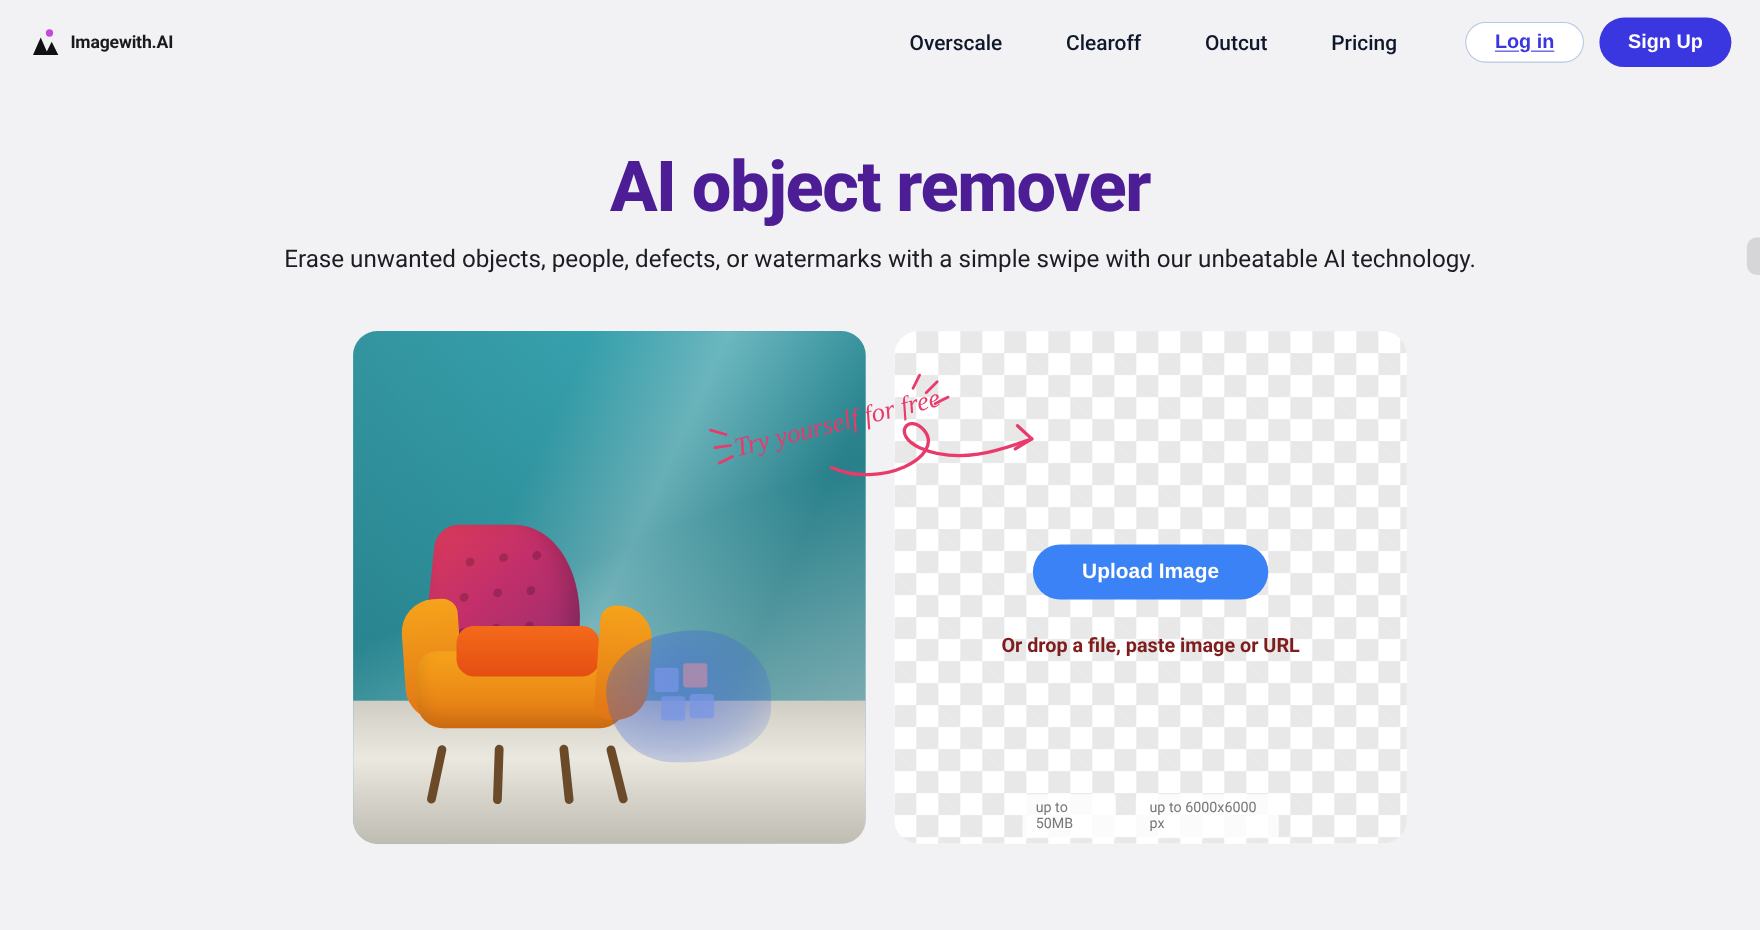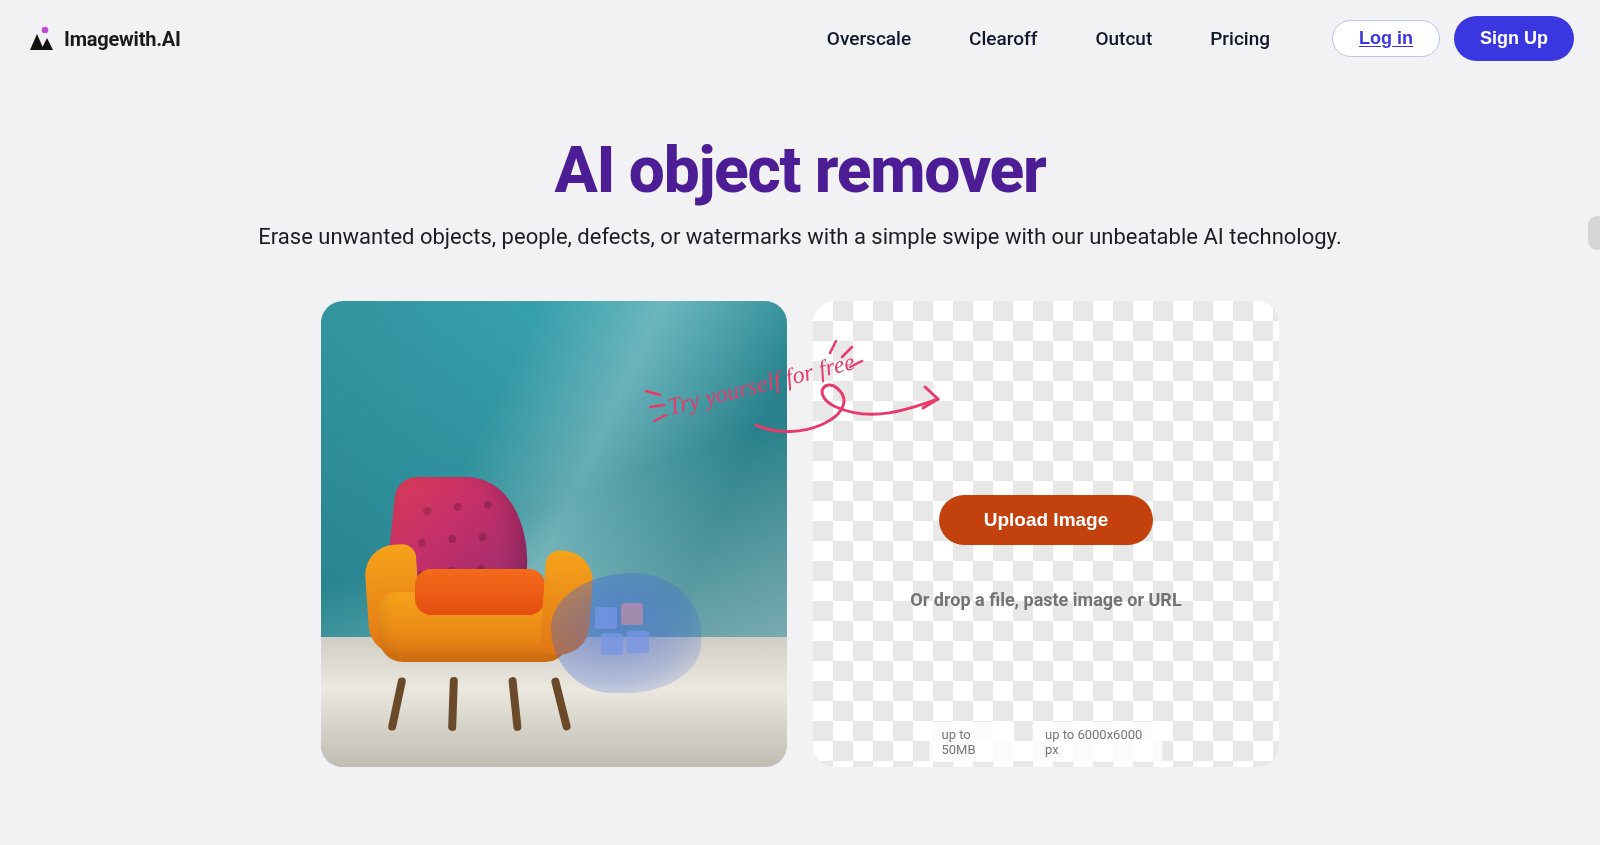--- a/index.html
+++ b/index.html
@@ -1,21 +1,21 @@
 <!DOCTYPE html>
 <html><head>
 <meta charset="utf-8">
 <style>
 * { margin:0; padding:0; box-sizing:border-box; }
 body { font-family:-apple-system,BlinkMacSystemFont,"Segoe UI",Roboto,Helvetica,Arial,sans-serif; background:#f2f2f4; width:1600px; height:845px; overflow:hidden; color:#1a1a1a; }
 .header { display:flex; align-items:center; justify-content:space-between; padding:16px 26px 16px 26px; }
 .logo-wrap { display:flex; align-items:center; gap:10px; }
 .logo-icon { width:28px; height:26px; position:relative; }
 .logo-icon svg { width:100%; height:100%; }
-.logo-text { font-size:20px; font-weight:700; letter-spacing:-.01em; }
+.logo-text { font-size:16px; font-weight:700; letter-spacing:-.01em; }
 .nav-right { display:flex; align-items:center; gap:42px; }
 .nav-links { display:flex; align-items:center; gap:58px; }
 .nav-link { font-size:19px; font-weight:500; color:#0f172a; text-decoration:none; cursor:pointer; }
 .nav-link.active { color:#0f172a; }
 .auth-buttons { display:flex; align-items:center; gap:14px; margin-left:20px; }
 .btn-login { border:1.5px solid #b8c6e6; background:#fff; color:#3a36e0; font-size:18px; font-weight:700; padding:7px 26px; border-radius:28px; cursor:pointer; text-decoration:underline; text-underline-offset:2px; }
 .btn-signup { border:none; background:#3a36e0; color:#fff; font-size:18px; font-weight:700; padding:12px 26px; border-radius:28px; cursor:pointer; }
 .hero { text-align:center; margin-top:60px; padding:0 40px; }
 .hero-title { font-size:64px; font-weight:800; letter-spacing:-.02em; line-height:1.05; color:#4c1d95; }
 .hero-sub { font-size:22px; color:#1c1c24; margin-top:16px; line-height:1.5; }
@@ -38,22 +38,22 @@
 .chair .leg.l3{ left:140px; transform:rotate(-6deg); }
 .chair .leg.l4{ left:186px; transform:rotate(-14deg); }
 .smudge { position:absolute; right:86px; bottom:74px; width:150px; height:120px; border-radius:60% 50% 55% 45%/50% 55% 45% 60%; background:radial-gradient(ellipse at 40% 40%, rgba(61,99,214,.55), rgba(61,99,214,.30) 60%, rgba(61,99,214,0) 100%); filter:blur(.4px); }
 .smudge .pix { position:absolute; width:22px; height:22px; background:rgba(120,150,230,.75); border-radius:3px; }
 .smudge .pix.p1{ left:44px; top:34px; }
 .smudge .pix.p2{ left:70px; top:30px; background:rgba(190,140,170,.75);}
 .smudge .pix.p3{ left:50px; top:60px; }
 .smudge .pix.p4{ left:76px; top:58px; }
 .panel-right { background:#fff; display:flex; flex-direction:column; align-items:center; justify-content:flex-start; padding-top:194px; }
 .checker { position:absolute; inset:0; background-image:linear-gradient(45deg,#e8e8e8 25%,transparent 25%),linear-gradient(-45deg,#e8e8e8 25%,transparent 25%),linear-gradient(45deg,transparent 75%,#e8e8e8 75%),linear-gradient(-45deg,transparent 75%,#e8e8e8 75%); background-size:40px 40px; background-position:0 0,0 20px,20px -20px,-20px 0; }
-.upload-btn { position:relative; z-index:2; background:#c2410c; color:#fff; border:none; font-size:19px; font-weight:700; padding:14px 45px; border-radius:28px; cursor:pointer; }
-.drop-text { position:relative; z-index:2; font-size:18px; font-weight:700; color:#737373; margin-top:44px; }
+.upload-btn { position:relative; z-index:2; background:#3b82f6; color:#fff; border:none; font-size:19px; font-weight:700; padding:14px 45px; border-radius:28px; cursor:pointer; }
+.drop-text { position:relative; z-index:2; font-size:18px; font-weight:700; color:#7f1d1d; margin-top:32px; }
 .limits { position:absolute; bottom:5px; left:50%; transform:translateX(-50%); display:flex; gap:18px; z-index:2; }
 .limit-pill { background:rgba(255,255,255,.82); color:#777; font-size:13px; padding:5px 12px; border-radius:3px; }
 .try-callout { position:absolute; left:50%; top:-6px; transform:translateX(-50%); width:320px; height:160px; z-index:3; pointer-events:none; }
 .try-callout svg { width:100%; height:100%; overflow:visible; }
 .try-text { font-family:"Brush Script MT","Comic Sans MS",cursive; font-size:24px; fill:#e83a6b; font-style:italic; }
 .spark { stroke:#e83a6b; stroke-width:2.5; stroke-linecap:round; }
 .arrow-path { fill:none; stroke:#e83a6b; stroke-width:3; stroke-linecap:round; }
 .page-tab { position:absolute; right:0; top:216px; width:12px; height:34px; background:#d6d6d9; border-radius:9px 0 0 9px; }
 </style>
 </head>

